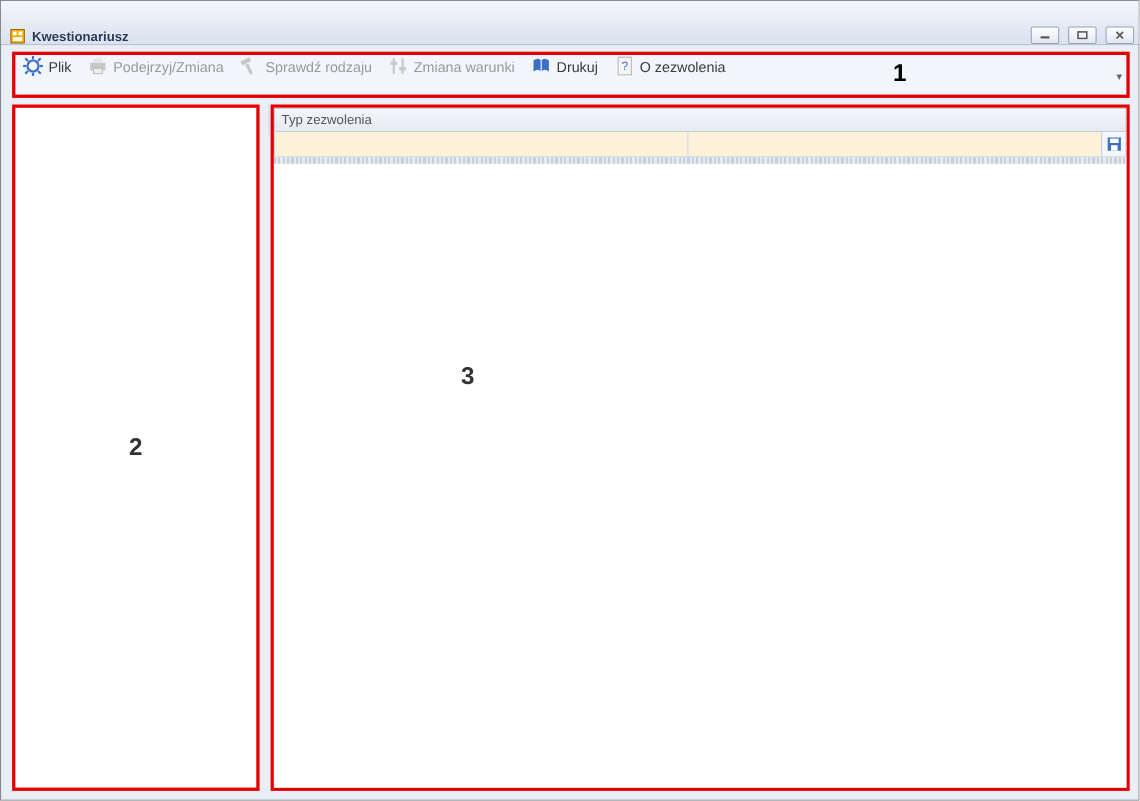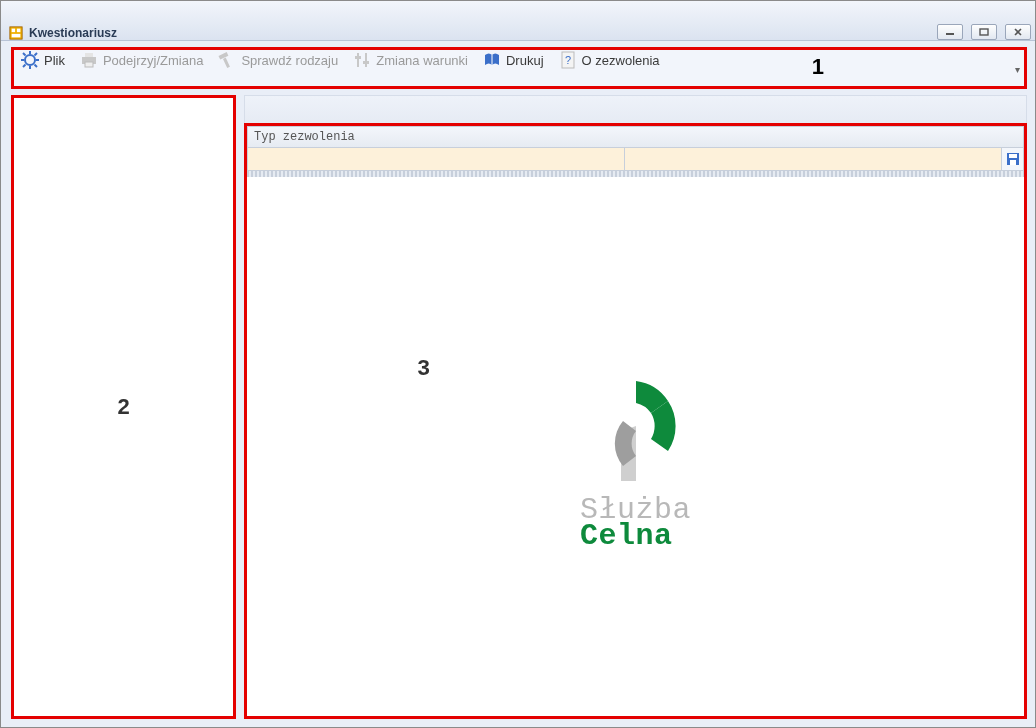--- a/index.html
+++ b/index.html
@@ -36,21 +36,21 @@
   
   .ico { width:20px; height:20px; display:flex; align-items:center;
          justify-content:center; }
   .ico svg { width:20px; height:20px; }
 
   
   .body { flex:1; display:flex; gap:8px; padding:0 8px 8px 10px; min-height:0; }
   .side-panel { width:225px; border:3px solid #e40000; background:#fff;
                 display:flex; align-items:center; justify-content:center;
                 font-size:22px; font-weight:bold; }
-  .main-col { flex:1; display:flex; flex-direction:column; min-width:0;font-family:Liberation Mono, monospace; }
+  .main-col { flex:1; display:flex; min-width:0; }
   .ribbon-gap { height:28px; background:linear-gradient(#eef2f9,#e6ebf4);
                 border:1px solid #d6dde9; border-bottom:none; }
   .main-panel { flex:1; border:3px solid #e40000; background:#fff;
                 display:flex; flex-direction:column; min-height:0; }
 
   .section-header { background:linear-gradient(#f3f6fb,#e6ebf2);
                     border:1px solid #c7cfdb; font-size:12px; color:#555;
                     padding:3px 6px; }
   .typ-row { display:flex; border:1px solid #c7cfdb; border-top:none; }
   .typ-cell { flex:1; height:22px; background:#fdf1da;
@@ -207,31 +207,18 @@
               <rect x="3" y="2" width="8" height="4" fill="#fff"></rect>
               <rect x="4" y="8" width="6" height="5" fill="#fff"></rect>
             </svg>
           </div>
         </div>
         <div class="grip"></div>
 
         <div class="content-area">
           <span class="content-num">3</span>
 
-          <div class="logo-stack">
-            <svg width="90" height="100" viewBox="0 0 90 100">
-              <path d="M45 0 A45 45 0 0 1 77 20 L60 32 A25 25 0 0 0 45 22 Z" fill="#0e8a3c"></path>
-              <path d="M77 20 A45 45 0 0 1 77 70 L60 58 A25 25 0 0 0 60 32 Z" fill="#0e8a3c"></path>
-              <path d="M45 22 A25 25 0 0 0 45 68 L45 90 A45 45 0 0 1 45 0 Z" fill="none"></path>
-              <path d="M45 45 L45 100 L30 100 L30 55 A30 30 0 0 1 45 45 Z" fill="#cfcfcf"></path>
-              <path d="M32 40 A35 35 0 0 0 32 85 L45 75 A20 20 0 0 1 45 50 Z" fill="#9e9e9e"></path>
-            </svg>
-            <div>
-              <div class="logo-text-1">Służba</div>
-              <div class="logo-text-2">Celna</div>
-            </div>
-          </div>
         </div>
 
       </div>
     </div>
   </div>
 </div>
 
 </body></html>

